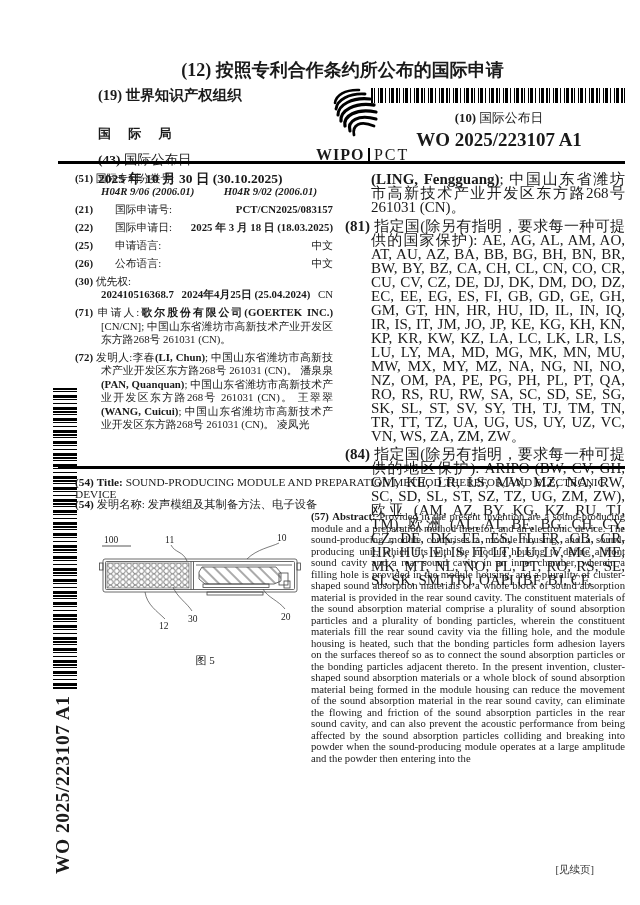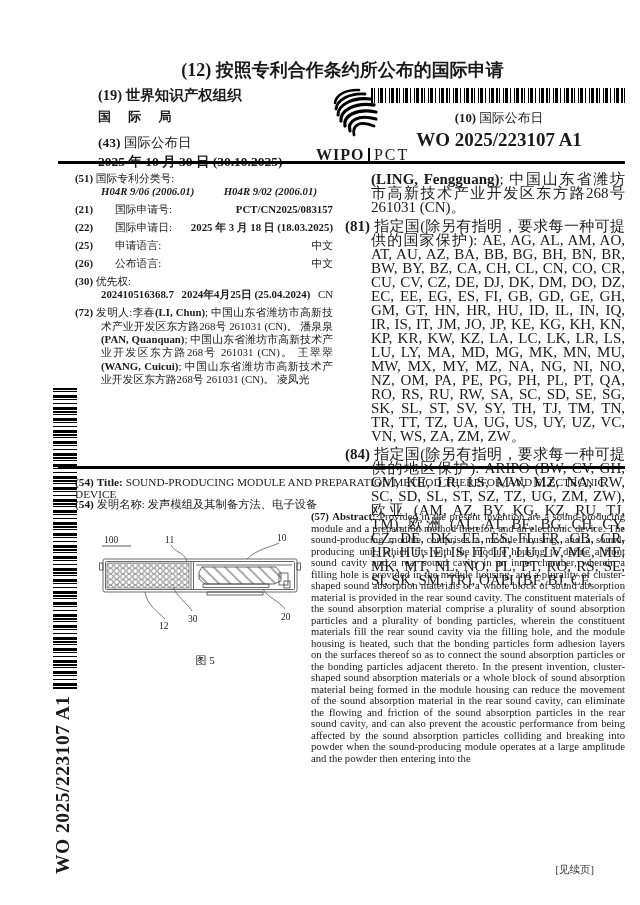--- a/index.html
+++ b/index.html
@@ -13,21 +13,21 @@
         #000 7px 10px,#fff 10px 11px,#000 11px 12px,#fff 12px 15px,#000 15px 16px,#fff 16px 19px,
         #000 19px 22px,#fff 22px 23px);}
   .side-pubnum{position:absolute;left:52px;top:874px;transform-origin:0 0;transform:rotate(-90deg);
     white-space:nowrap;font-weight:bold;font-size:19.5px;letter-spacing:.5px;}
 
   
   .h12{position:absolute;left:60px;top:58px;width:565px;text-align:center;font-size:18px;font-weight:600;}
   .h12 .bnum{font-weight:bold;}
   .h-left{position:absolute;left:98px;top:86px;width:176px;text-align:left;}
   .h19{font-size:14.5px;font-weight:600;}
-  .bureau{font-size:13px;font-weight:600;letter-spacing:7px;margin-top:3px;}
+  .bureau{font-size:13px;font-weight:600;letter-spacing:7px;margin-top:20px;}
   .h43{font-size:13.5px;margin-top:8px;}
   .pubdate{font-size:13.5px;font-weight:bold;margin-top:1px;white-space:nowrap;}
   .h-logo{position:absolute;left:280px;top:86px;width:78px;text-align:center;margin-left:36px;}
   .logo-text{font-size:16px;font-weight:bold;letter-spacing:1px;margin-top:2px;white-space:nowrap;}
   .logo-text .sep{display:inline-block;width:1.5px;height:13px;background:#000;margin:0 4px;vertical-align:-1px;}
   .logo-text .pct{font-weight:normal;letter-spacing:2px;}
   .h-right{position:absolute;left:370px;top:88px;width:258px;text-align:center;}
   .top-barcode{width:256px;height:15px;margin:0 auto;
     background:repeating-linear-gradient(90deg,#000 0 2px,#fff 2px 3px,#000 3px 4px,#fff 4px 7px,
       #000 7px 8px,#fff 8px 9px,#000 9px 12px,#fff 12px 14px,#000 14px 15px,#fff 15px 18px,
@@ -145,20 +145,21 @@
         </div>
 
       <div class="bib-item"><span class="bnum">(30)</span> <span>优先权:</span>
         <div class="prio-line">
             <span class="bold">202410516368.7</span>
             <span class="bold">2024年4月25日 (25.04.2024)</span>
             <span>CN</span>
           </div>
       </div>
 
+      <div class="bib-item hang"><span class="bnum">(71)</span> <span><span>申请人:</span><span style="font-weight: bold;">歌尔股份有限公司(GOERTEK INC.)</span><span> [CN/CN]; 中国山东省潍坊市高新技术产业开发区东方路268号 261031 (CN)。</span></span></div>
 
       <div class="bib-item hang"><span class="bnum">(72)</span> <span><span>发明人:李春</span><span style="font-weight: bold;">(LI, Chun)</span><span>; 中国山东省潍坊市高新技术产业开发区东方路268号 261031 (CN)。 潘泉泉</span><span style="font-weight: bold;">(PAN, Quanquan)</span><span>; 中国山东省潍坊市高新技术产业开发区东方路268号 261031 (CN)。 王翠翠</span><span style="font-weight: bold;">(WANG, Cuicui)</span><span>; 中国山东省潍坊市高新技术产业开发区东方路268号 261031 (CN)。 凌凤光</span></span></div>
 
     </div>
 
     <div class="col-r">
 
       <div class="bib-item cont"><span><span style="font-weight: bold;">(LING, Fengguang)</span><span>; 中国山东省潍坊市高新技术产业开发区东方路268号 261031 (CN)。</span></span></div>
 
       <div class="bib-item hang"><span class="bnum">(81)</span> <span>指定国(除另有指明，要求每一种可提供的国家保护): </span><span>AE, AG, AL, AM, AO, AT, AU, AZ, BA, BB, BG, BH, BN, BR, BW, BY, BZ, CA, CH, CL, CN, CO, CR, CU, CV, CZ, DE, DJ, DK, DM, DO, DZ, EC, EE, EG, ES, FI, GB, GD, GE, GH, GM, GT, HN, HR, HU, ID, IL, IN, IQ, IR, IS, IT, JM, JO, JP, KE, KG, KH, KN, KP, KR, KW, KZ, LA, LC, LK, LR, LS, LU, LY, MA, MD, MG, MK, MN, MU, MW, MX, MY, MZ, NA, NG, NI, NO, NZ, OM, PA, PE, PG, PH, PL, PT, QA, RO, RS, RU, RW, SA, SC, SD, SE, SG, SK, SL, ST, SV, SY, TH, TJ, TM, TN, TR, TT, TZ, UA, UG, US, UY, UZ, VC, VN, WS, ZA, ZM, ZW。</span></div>

